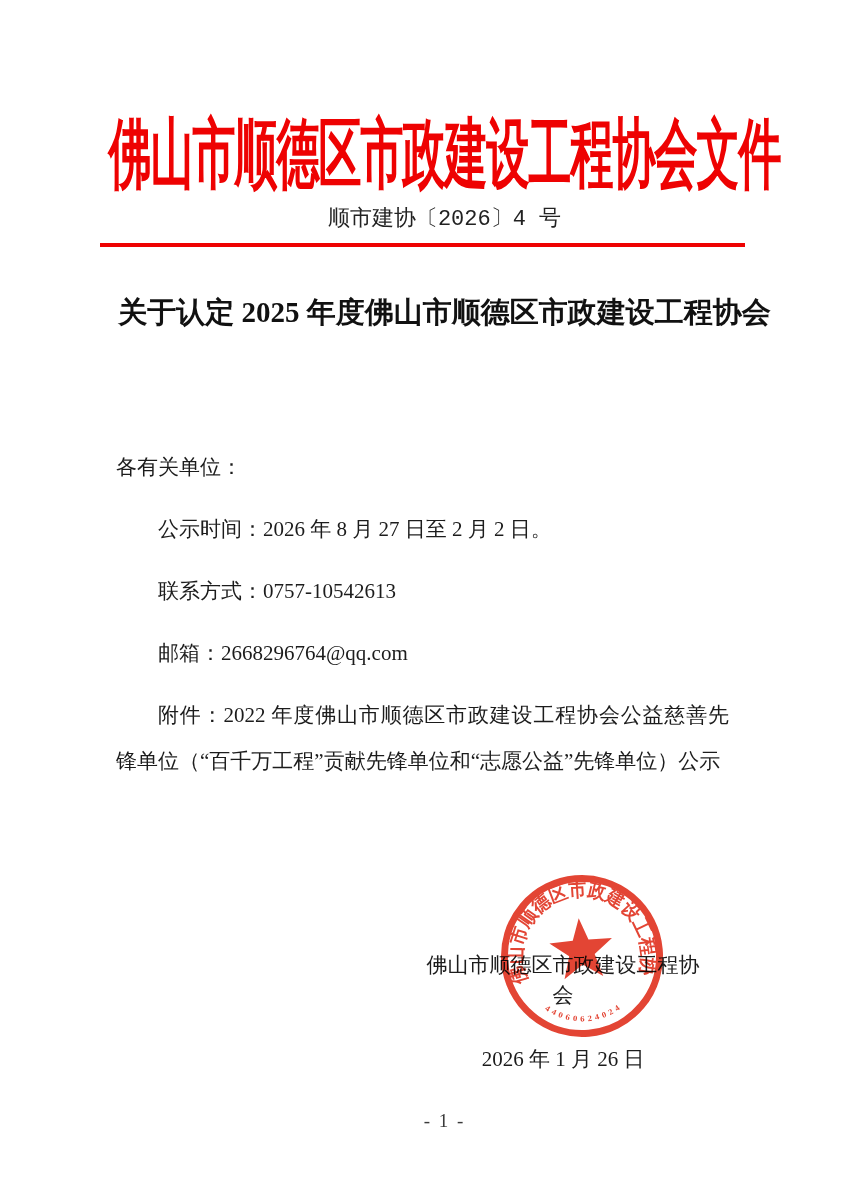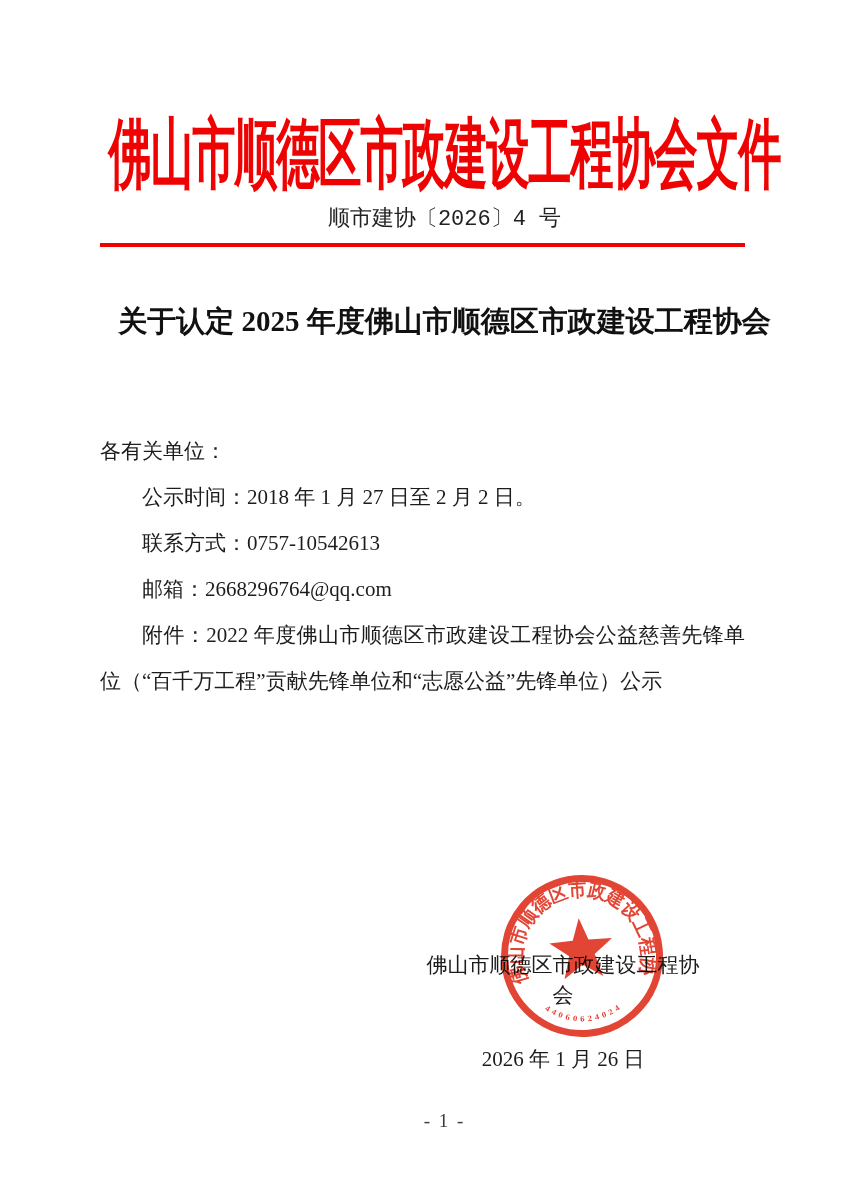--- a/index.html
+++ b/index.html
@@ -31,34 +31,34 @@
     font-family:Liberation Mono, monospace;
   }
   .red-rule{
     position:absolute;top:243px;left:100px;
     width:645px;height:4px;
     background:#ee0202;
   }
   
   .doc-title{
     position:absolute;top:289px;left:50px;right:50px;
-    margin:9px;
+    margin:0;
     text-align:center;
     font-size:29px;font-weight:bold;
     line-height:46px;
     color:#111;
   }
   
   .body-text{
     position:absolute;top:428px;left:100px;width:645px;
     font-size:21px;line-height:46px;
     text-align:justify;
     color:#1c1c1c;
   }
-  .body-text p{margin:0;}
+  .body-text p{margin:16px;}
   .indent{text-indent:2em;}
   .attachment{margin-top:42px;}
   
   .signature{
     position:absolute;top:950px;left:418px;width:290px;
     text-align:center;
     font-size:21px;line-height:30px;
     color:#1c1c1c;
   }
   .signature .sig-date{margin-top:34px;}
@@ -94,21 +94,21 @@
   <div class="doc-number">顺市建协〔2026〕4 号</div>
 
   <div class="red-rule"></div>
 
   <h1 class="doc-title">
     <div>关于认定 2025 年度佛山市顺德区市政建设工程协会</div>
   </h1>
 
   <div class="body-text">
     <p>各有关单位：</p>
-    <p class="indent">公示时间：2018 年 1 月 27 日至 2 月 2 日。</p>
+    <p class="indent">公示时间：2026 年 8 月 27 日至 2 月 2 日。</p>
     <p class="indent">联系方式：0757-10542613</p>
     <p class="indent">邮箱：2668296764@qq.com</p>
     <p class="indent attachment">附件：2022 年度佛山市顺德区市政建设工程协会公益慈善先锋单位（“百千万工程”贡献先锋单位和“志愿公益”先锋单位）公示</p>
   </div>
 
   <div class="signature">
     <div class="sig-org">佛山市顺德区市政建设工程协会</div>
     <div class="sig-date">2026 年 1 月 26 日</div>
   </div>
 

